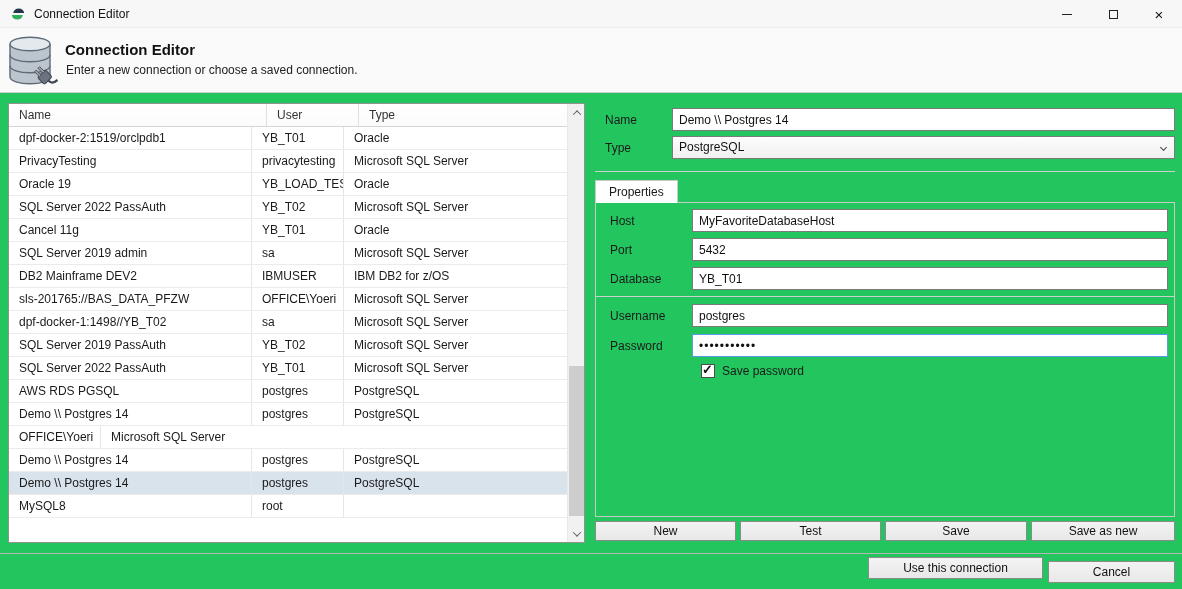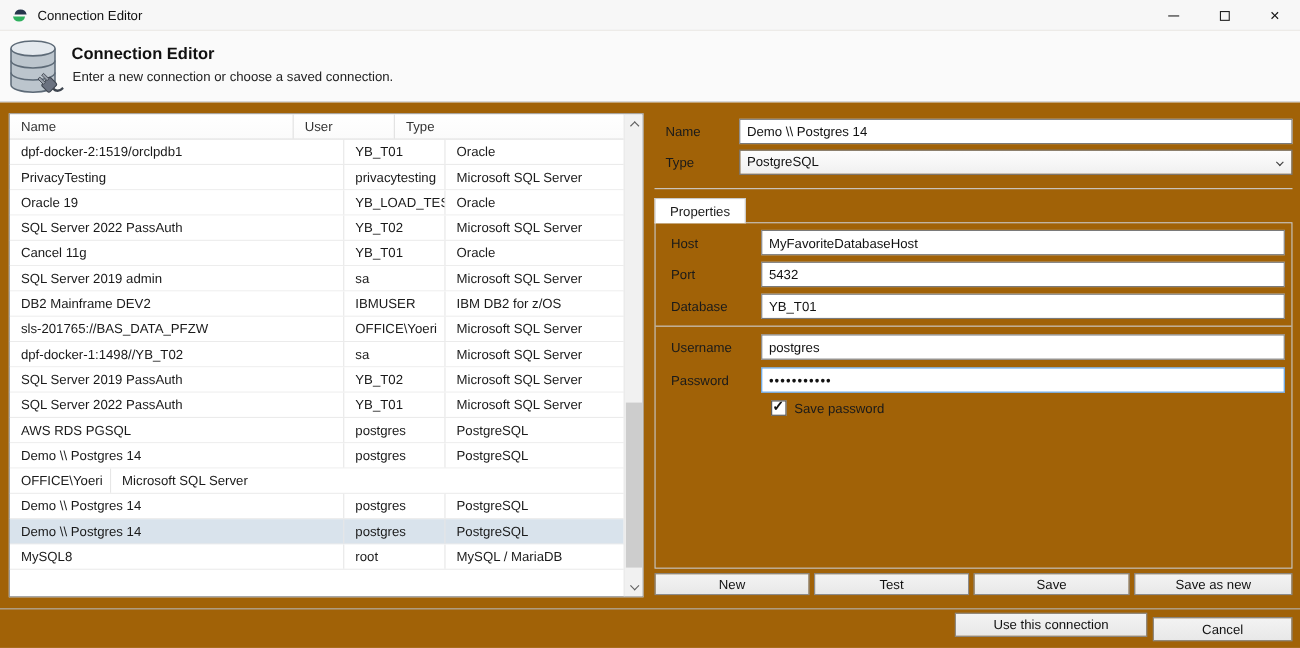--- a/index.html
+++ b/index.html
@@ -1,18 +1,18 @@
 <!DOCTYPE html>
 <html><head>
 <meta charset="utf-8">
 <style>
   * { margin:0; padding:0; box-sizing:border-box; }
   html,body { width:1182px; height:589px; }
   body { font-family:"Liberation Sans", sans-serif; font-size:12px; color:#1a1a1a; background:#efefef; }
-  .app { position:relative; width:1182px; height:589px; background:#a16207; overflow:hidden; }
+  .app { position:relative; width:1182px; height:589px; background:#22c55e; overflow:hidden; }
 
   
   .titlebar { position:absolute; left:0; top:0; width:1182px; height:28px; background:#f7f7f7; border-bottom:1px solid #ececec; }
   .titlebar .app-icon { position:absolute; left:10px; top:6px; width:16px; height:16px; }
   .titlebar .title { position:absolute; left:34px; top:0; line-height:28px; font-size:12px; color:#111; }
   .caption-btn { position:absolute; top:0; width:46px; height:28px; display:flex; align-items:center; justify-content:center; cursor:default; }
   .caption-btn.min { right:92px; } .caption-btn.max { right:46px; } .caption-btn.close { right:0; }
   .glyph-min { display:block; width:10px; border-top:1px solid #222; }
   .glyph-max { display:block; width:9px; height:9px; border:1px solid #222; }
   .glyph-close { font-size:15px; color:#111; line-height:1; }
@@ -25,21 +25,21 @@
 
   
   .table-panel { position:absolute; left:8px; top:103px; width:577px; height:440px; background:#fff; border:1px solid #919191; }
   .tbl-header { display:flex; height:23px; background:linear-gradient(#ffffff,#fbfbfb); border-bottom:1px solid #d6d6d6; margin-right:17px; }
   .tbl-header .hc { line-height:22px; padding-left:10px; color:#333; border-right:1px solid #e0e0e0; }
   .hc.c-name { width:258px; } .hc.c-user { width:92px; } .hc.c-type { flex:1; border-right:none; }
   .tbl-body { margin-right:17px; }
   .trow { display:flex; height:23px; border-bottom:1px solid #ebebeb; background:#fff; cursor:default; }
   .trow.selected { background:#d9e3ec; }
   .trow .tc { line-height:22px; padding-left:10px; border-right:1px solid #e6e6e6; white-space:nowrap; overflow:hidden; }
-  .tc.c-name { width:304px; } .tc.c-user { width:92px; } .tc.c-type { flex:1; border-right:none; }
+  .tc.c-name { width:243px; } .tc.c-user { width:92px; } .tc.c-type { flex:1; border-right:none; }
 
   
   .vscroll { position:absolute; top:0; right:0; bottom:0; width:17px; background:#f1f1f1; border-left:1px solid #e9e9e9; }
   .sb-arrow { position:absolute; left:0; width:17px; height:17px; display:flex; align-items:center; justify-content:center; }
   .sb-arrow.up { top:0; } .sb-arrow.down { bottom:0; }
   .chev { display:block; width:6px; height:6px; border-right:1px solid #606060; border-bottom:1px solid #606060; }
   .chev.up { transform:rotate(-135deg) translate(-1px,-1px); }
   .chev.down { transform:rotate(45deg) translate(-1px,-1px); }
   .sb-thumb { position:absolute; left:1px; width:15px; top:262px; height:150px; background:#cdcdcd; }
 
@@ -184,21 +184,20 @@
     <div class="tc c-type">PostgreSQL</div>
   </div>
         <div class="trow selected">
     <div class="tc c-name">Demo \\ Postgres 14</div>
     <div class="tc c-user">postgres</div>
     <div class="tc c-type">PostgreSQL</div>
   </div>
         <div class="trow">
     <div class="tc c-name">MySQL8</div>
     <div class="tc c-user">root</div>
-    <div class="tc c-type">MySQL / MariaDB</div>
   </div>
       </div>
 
     <div class="vscroll">
       <div class="sb-arrow up">
           <span class="chev up"></span>
         </div>
       <div class="sb-thumb"></div>
       <div class="sb-arrow down">
           <span class="chev down"></span>

